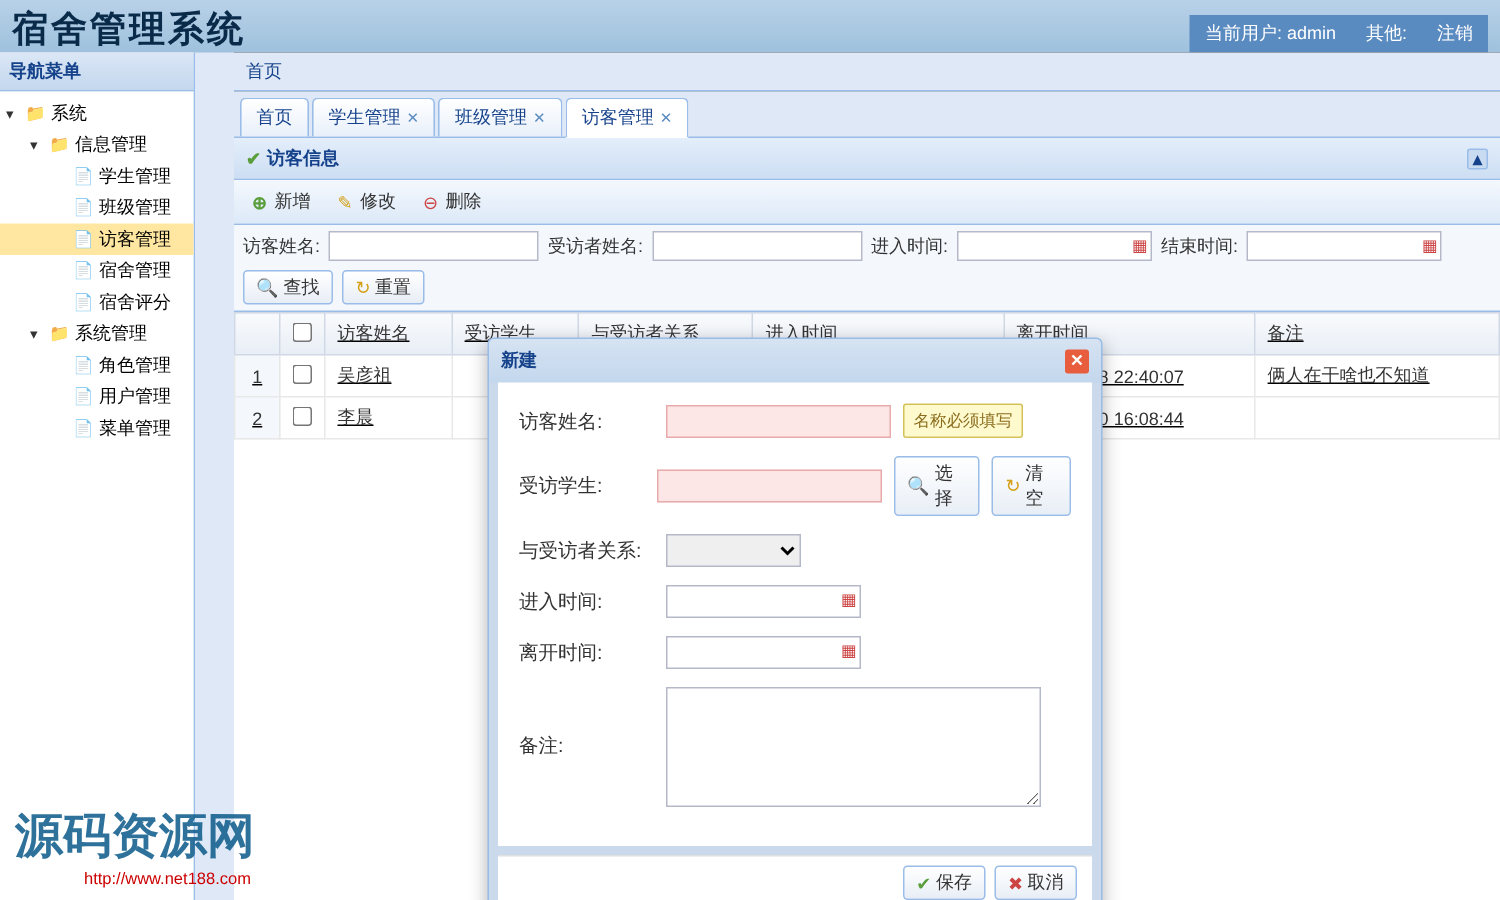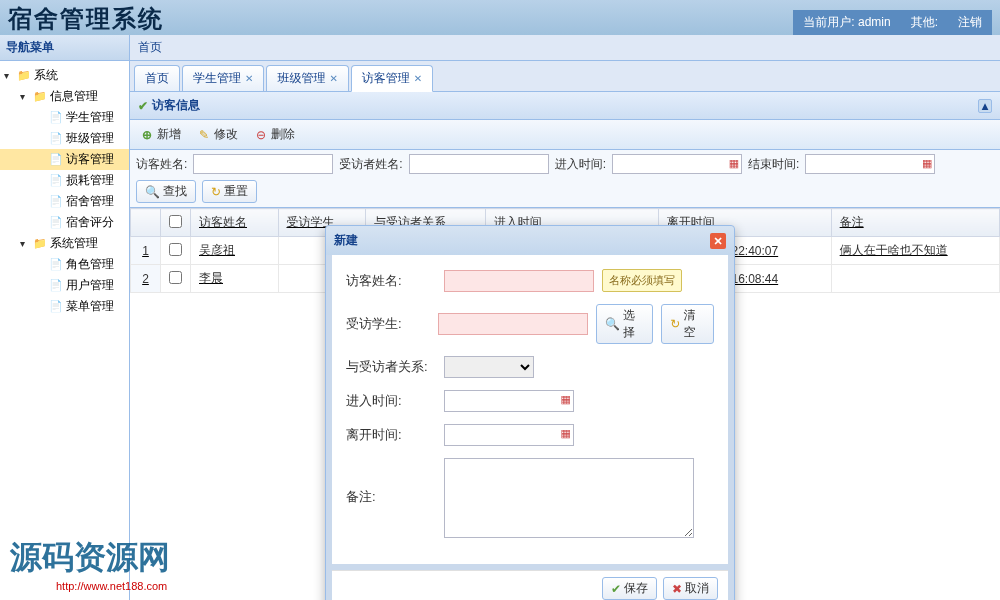--- a/index.html
+++ b/index.html
@@ -11,21 +11,21 @@
 .sidebar { width: 130px; background: #dfe8f6; border-right: 1px solid #99bce8; }
 .sidebar-header { background: linear-gradient(#dbe7f6, #c3d7ed); border-bottom: 1px solid #99bce8; padding: 4px 6px; font-weight: bold; color: #15428b; }
 .tree { padding: 4px 0; background: #fff; height: calc(100% - 24px); }
 .tree-node { display: flex; align-items: center; padding: 2px 0 2px 4px; cursor: pointer; white-space: nowrap; }
 .tree-node.selected { background: #ffe7a2; }
 .tree-indent { display: inline-block; width: 16px; }
 .tree-icon { width: 16px; height: 16px; display: inline-flex; align-items: center; justify-content: center; margin-right: 2px; }
 .folder-icon::before { content: "📁"; font-size: 11px; }
 .page-icon::before { content: "📄"; font-size: 11px; }
 .expand-icon { width: 12px; font-size: 10px; color: #333; }
-.content { flex: 1; background: #000000; display: flex; flex-direction: column; }
+.content { flex: 1; background: #000000; display: flex; flex-direction: column; margin-left: 26px; }
 .breadcrumb { padding: 4px 8px; color: #15428b; background: #dfe8f6; border-bottom: 1px solid #99bce8; }
 .tabs { display: flex; background: #dfe8f6; border-bottom: 1px solid #99bce8; padding: 4px 4px 0 4px; gap: 2px; }
 .tab { padding: 4px 10px; background: linear-gradient(#fff, #e8f0fa); border: 1px solid #99bce8; border-bottom: none; border-radius: 4px 4px 0 0; cursor: pointer; display: flex; align-items: center; gap: 4px; color: #15428b; }
 .tab.active { background: #fff; border-bottom: 1px solid #fff; margin-bottom: -1px; }
 .tab-close { color: #5a8bc0; cursor: pointer; font-size: 10px; }
 .panel { flex: 1; display: flex; flex-direction: column; background: #fff; }
 .panel-header { background: linear-gradient(#e4eefb, #cddef3); border-bottom: 1px solid #99bce8; padding: 5px 8px; display: flex; align-items: center; color: #15428b; font-weight: bold; }
 .panel-header .check { color: #5a9e3c; margin-right: 4px; }
 .panel-header .collapse { margin-left: auto; width: 14px; height: 14px; background: #c8dbf0; border: 1px solid #99bce8; border-radius: 2px; text-align: center; line-height: 12px; cursor: pointer; color: #15428b; }
 .toolbar { background: linear-gradient(#f4f8fd, #dce9f8); border-bottom: 1px solid #99bce8; padding: 4px 6px; display: flex; align-items: center; gap: 8px; }
@@ -108,27 +108,20 @@
           <span class="tree-indent"></span>
           <span class="expand-icon"></span>
           <span class="tree-icon page-icon"></span>
           <span>访客管理</span>
         </div>
         <div class="tree-node">
           <span class="tree-indent"></span>
           <span class="tree-indent"></span>
           <span class="expand-icon"></span>
           <span class="tree-icon page-icon"></span>
-          <span>损耗管理</span>
-        </div>
-        <div class="tree-node">
-          <span class="tree-indent"></span>
-          <span class="tree-indent"></span>
-          <span class="expand-icon"></span>
-          <span class="tree-icon page-icon"></span>
           <span>宿舍管理</span>
         </div>
         <div class="tree-node">
           <span class="tree-indent"></span>
           <span class="tree-indent"></span>
           <span class="expand-icon"></span>
           <span class="tree-icon page-icon"></span>
           <span>宿舍评分</span>
         </div>
         <div class="tree-node">

